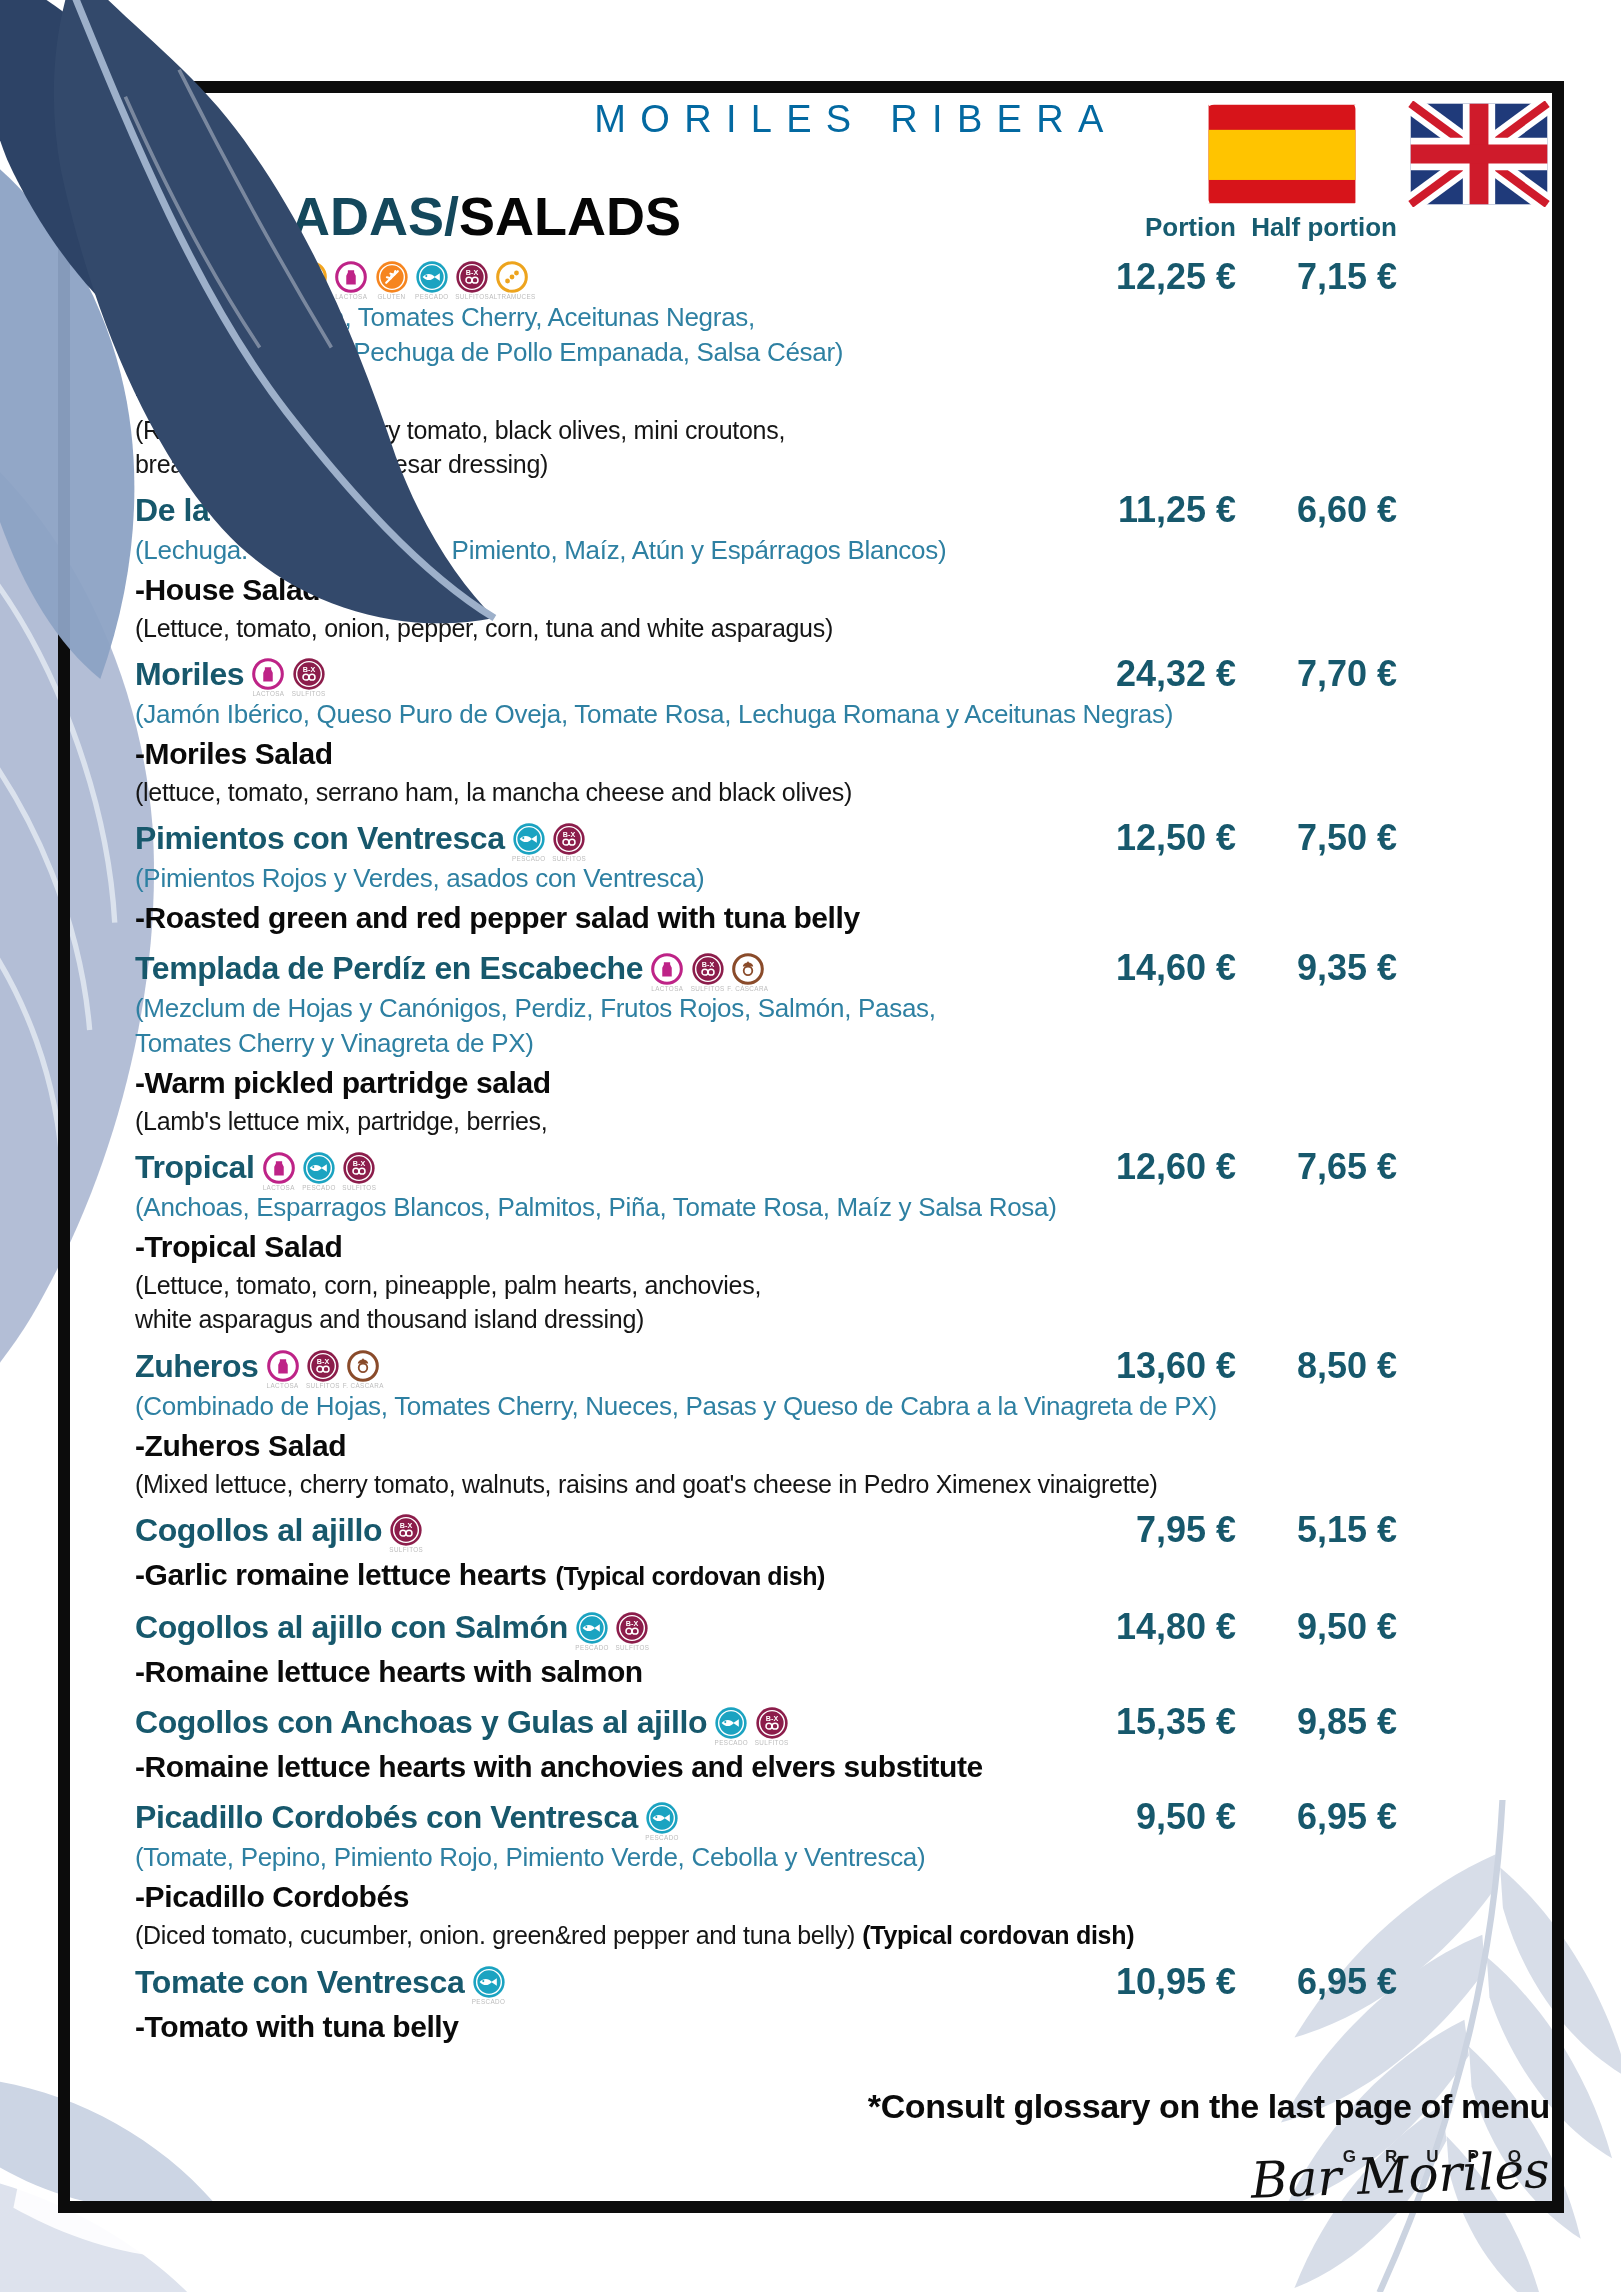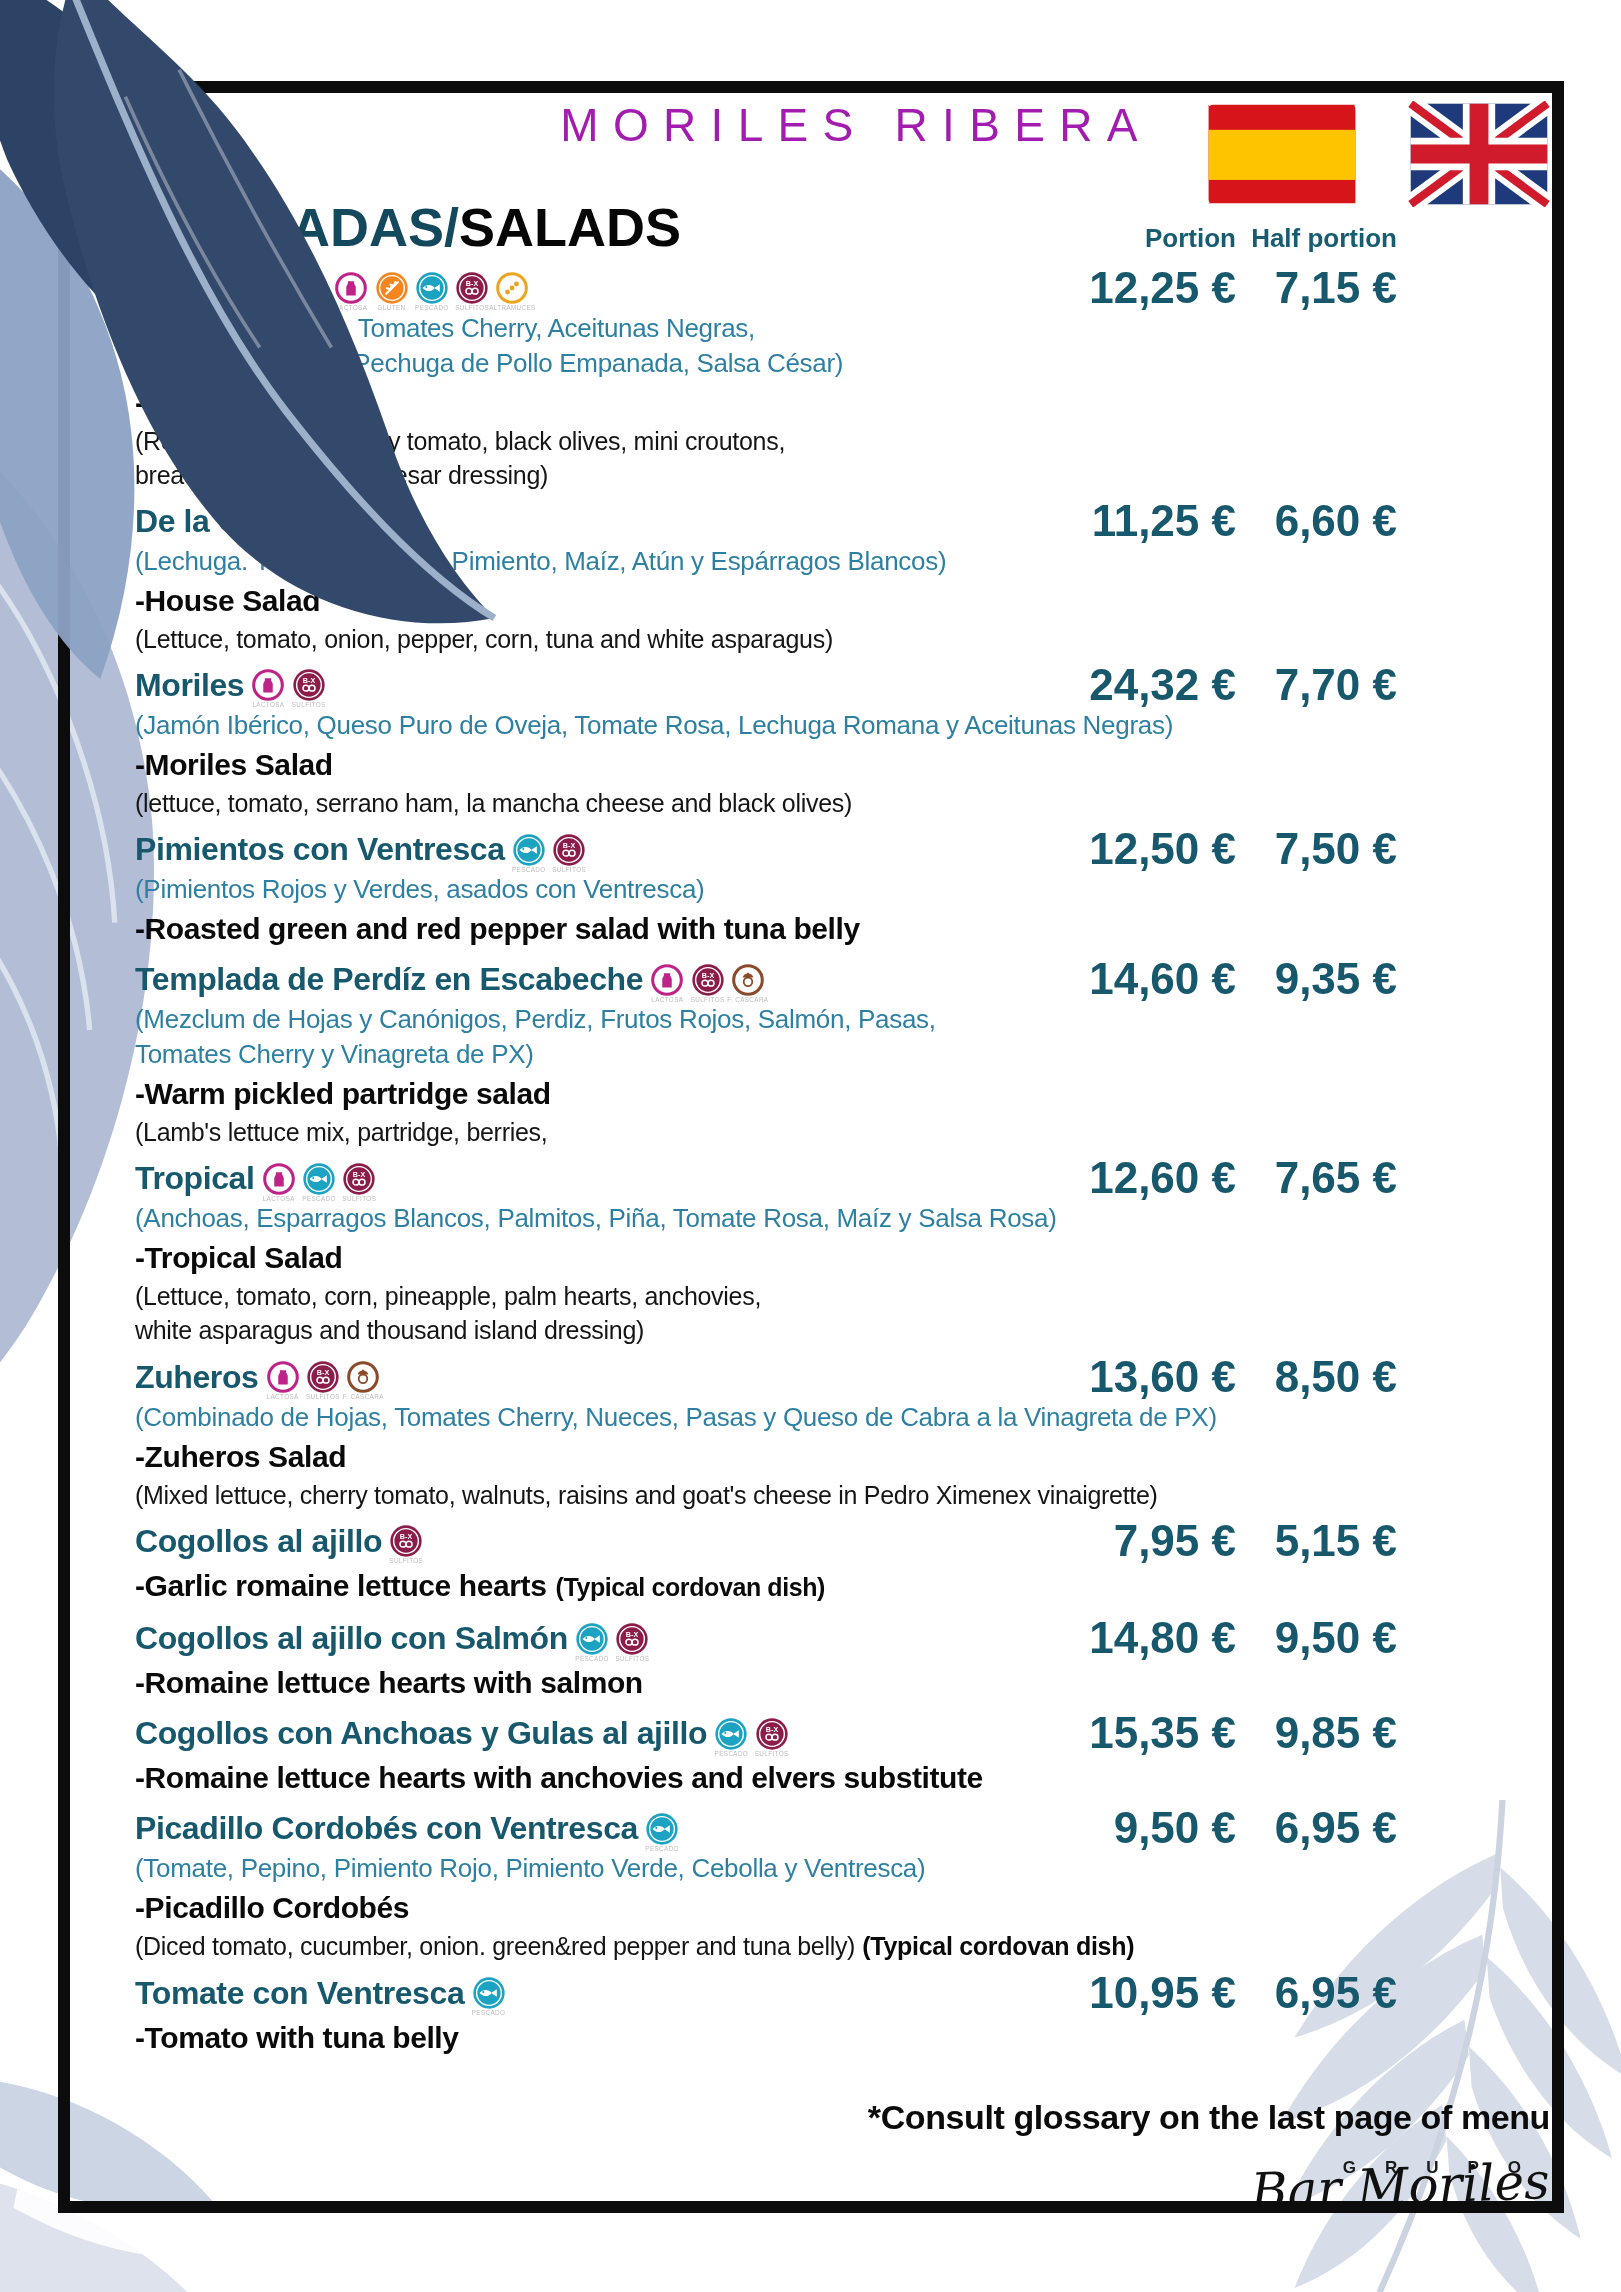--- a/index.html
+++ b/index.html
@@ -6,43 +6,43 @@
   .page{position:relative;width:1621px;height:2293px;background:#fff;overflow:hidden;
         font-family:"Liberation Sans",sans-serif;color:#111;}
   
   .deco{position:absolute;pointer-events:none;}
   .z-under{z-index:1;}
   .z-over{z-index:6;}
   .frame{position:absolute;left:58px;top:81px;width:1506px;height:2132px;
          border:12.5px solid #0c0c0c;box-sizing:border-box;z-index:4;pointer-events:none;}
   .content{position:absolute;left:72px;top:85px;width:1478px;z-index:2;}
   
-  .brand{margin-top:12.5px;padding-left:90px;text-align:center;font-size:46px;font-weight:400;
-         letter-spacing:14.3px;color:#a21caf;}
+  .brand{margin-top:12.5px;padding-left:90px;text-align:center;font-size:38px;font-weight:400;
+         letter-spacing:14.3px;color:#0369a1;}
   .flag{position:absolute;top:101px;z-index:3;}
   .flag-es{left:1205px;} .flag-uk{left:1408px;}
   
   .title-row{display:grid;grid-template-columns:1fr 170px 161px;align-items:end;
              margin-top:47px;width:1325px;box-sizing:border-box;padding-left:36px;}
   .page-title{font-size:54px;font-weight:bold;letter-spacing:0;line-height:57px;white-space:nowrap;}
   .title-es{color:#14485c;} .title-en{color:#060606;}
   .col-head{font-size:26px;font-weight:bold;color:#175c70;text-align:right;line-height:36px;}
   
   .menu{margin-top:10px;}
   .item{margin-bottom:7.2px;}
   .item-head{display:grid;grid-template-columns:1fr 170px 161px;align-items:start;
              width:1325px;box-sizing:border-box;padding-left:36px;}
   .name-wrap{display:flex;align-items:center;gap:7.2px;padding-left:27px;min-height:45px;}
   .dish-name{font-size:32px;font-weight:bold;color:#17586c;letter-spacing:-0.4px;line-height:43px;white-space:nowrap;}
   .icons{display:flex;gap:6.3px;align-items:center;}
   .allergen{position:relative;width:34px;height:34px;flex:0 0 auto;}
   .allergen svg{display:block;}
   .alabel{position:absolute;top:33px;left:50%;transform:translateX(-50%);font-size:6.3px;
           color:#bcbcbc;letter-spacing:0.4px;white-space:nowrap;}
-  .price{font-size:44px;font-weight:bold;color:#17586c;text-align:right;line-height:43px;white-space:nowrap;}
+  .price{font-size:36px;font-weight:bold;color:#17586c;text-align:right;line-height:43px;white-space:nowrap;}
   .desc-es{font-size:26px;color:#2e80a2;line-height:35px;padding-left:63px;letter-spacing:-0.3px;}
   .name-en{font-size:30px;font-weight:bold;color:#0a0a0a;line-height:43px;padding-left:63px;letter-spacing:-0.4px;}
   .name-en .bold-suffix{font-size:25px;margin-left:9px;}
   .desc-en{font-size:25px;color:#151515;line-height:34px;padding-left:63px;letter-spacing:-0.3px;}
   .desc-en .bold-suffix{font-weight:bold;margin-left:7.2px;color:#0a0a0a;}
   
   .footer{text-align:right;margin-top:39px;}
   .note{font-size:34px;font-weight:bold;color:#0b0b0b;letter-spacing:-0.4px;}
   .grupo{margin-top:21.5px;font-size:17px;font-weight:bold;color:#1a1a1a;letter-spacing:29px;padding-left:29px;}
   .logo-script{font-family:"DejaVu Serif",serif;font-style:italic;font-size:50px;color:#101010;

